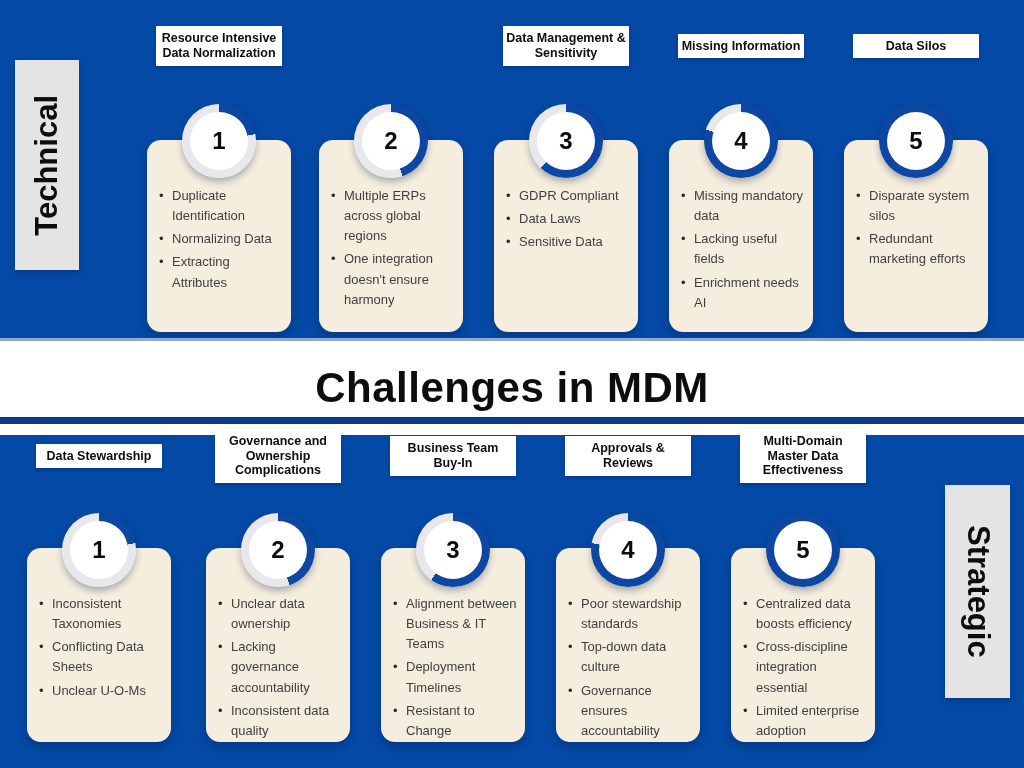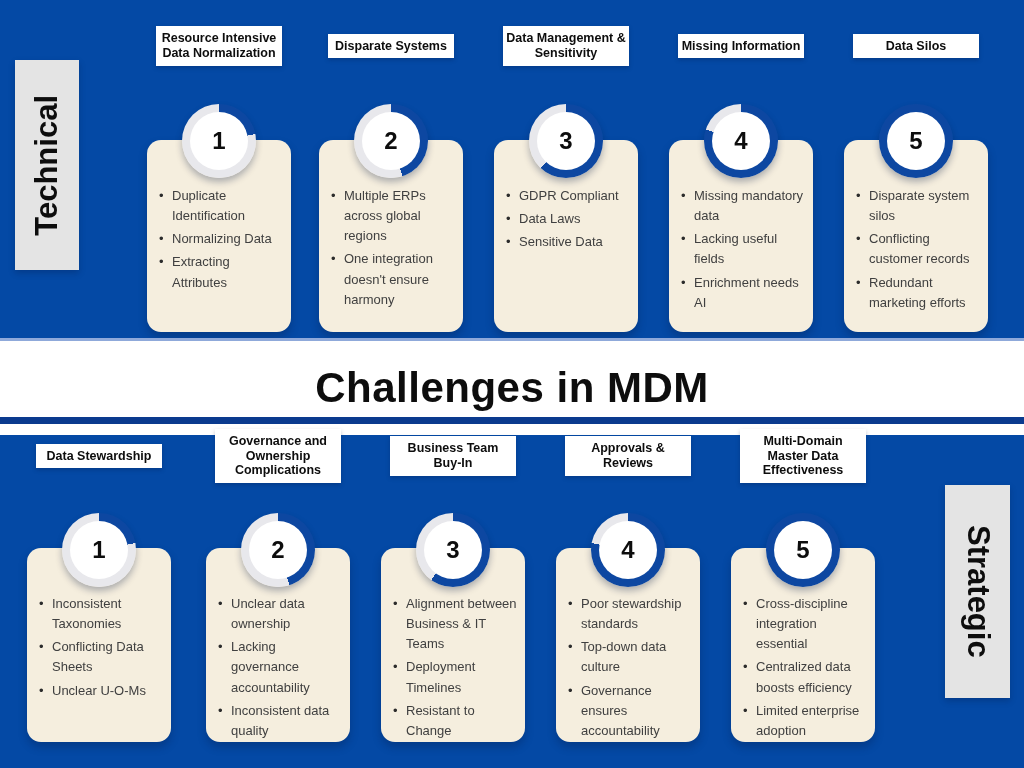--- a/index.html
+++ b/index.html
@@ -78,23 +78,20 @@
       <div class="card">
         <ul class="bullets">
           <li>Duplicate Identification</li>
           <li>Normalizing Data</li>
           <li>Extracting Attributes</li>
         </ul>
       </div>
     </div>
 
     <div class="column t2">
-      <div class="header-slot">
-        <div class="header-box">Disparate Systems</div>
-      </div>
       <div class="circle" style="background: conic-gradient(rgb(13, 71, 161) 45%, rgb(232, 232, 236) 0deg);">
         <div class="circle-inner">2</div>
       </div>
       <div class="card">
         <ul class="bullets">
           <li>Multiple ERPs across global regions</li>
           <li>One integration doesn't ensure harmony</li>
         </ul>
       </div>
     </div>
@@ -134,21 +131,20 @@
     <div class="column t5">
       <div class="header-slot">
         <div class="header-box">Data Silos</div>
       </div>
       <div class="circle" style="background: conic-gradient(rgb(13, 71, 161) 100%, rgb(232, 232, 236) 0deg);">
         <div class="circle-inner">5</div>
       </div>
       <div class="card">
         <ul class="bullets">
           <li>Disparate system silos</li>
-          <li>Conflicting customer records</li>
           <li>Redundant marketing efforts</li>
         </ul>
       </div>
     </div>
   </div>
 
   <div class="band-light-line"></div>
   <div class="title-band">
     <h1>Challenges in MDM</h1>
   </div>
@@ -226,21 +222,21 @@
 
     <div class="column s5">
       <div class="header-slot">
         <div class="header-box">Multi-Domain Master Data Effectiveness</div>
       </div>
       <div class="circle" style="background: conic-gradient(rgb(13, 71, 161) 100%, rgb(232, 232, 236) 0deg);">
         <div class="circle-inner">5</div>
       </div>
       <div class="card">
         <ul class="bullets">
+          <li>Centralized data boosts efficiency</li>
           <li>Cross-discipline integration essential</li>
-          <li>Centralized data boosts efficiency</li>
           <li>Limited enterprise adoption</li>
         </ul>
       </div>
     </div>
   </div>
 
 </div>
 
 </body></html>

